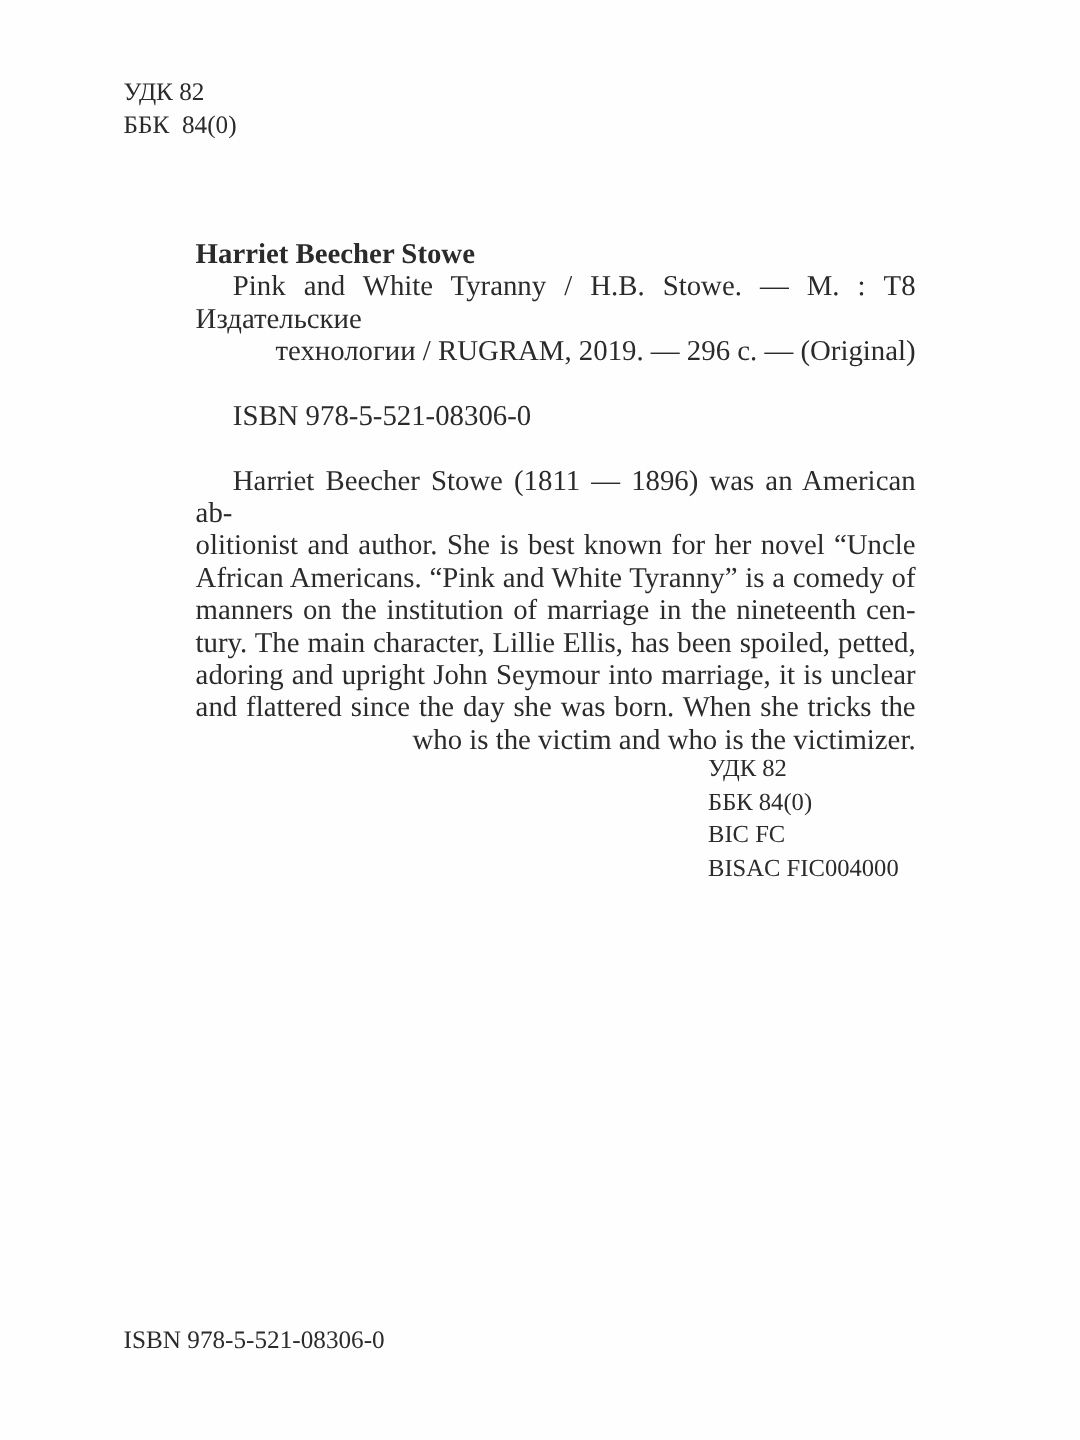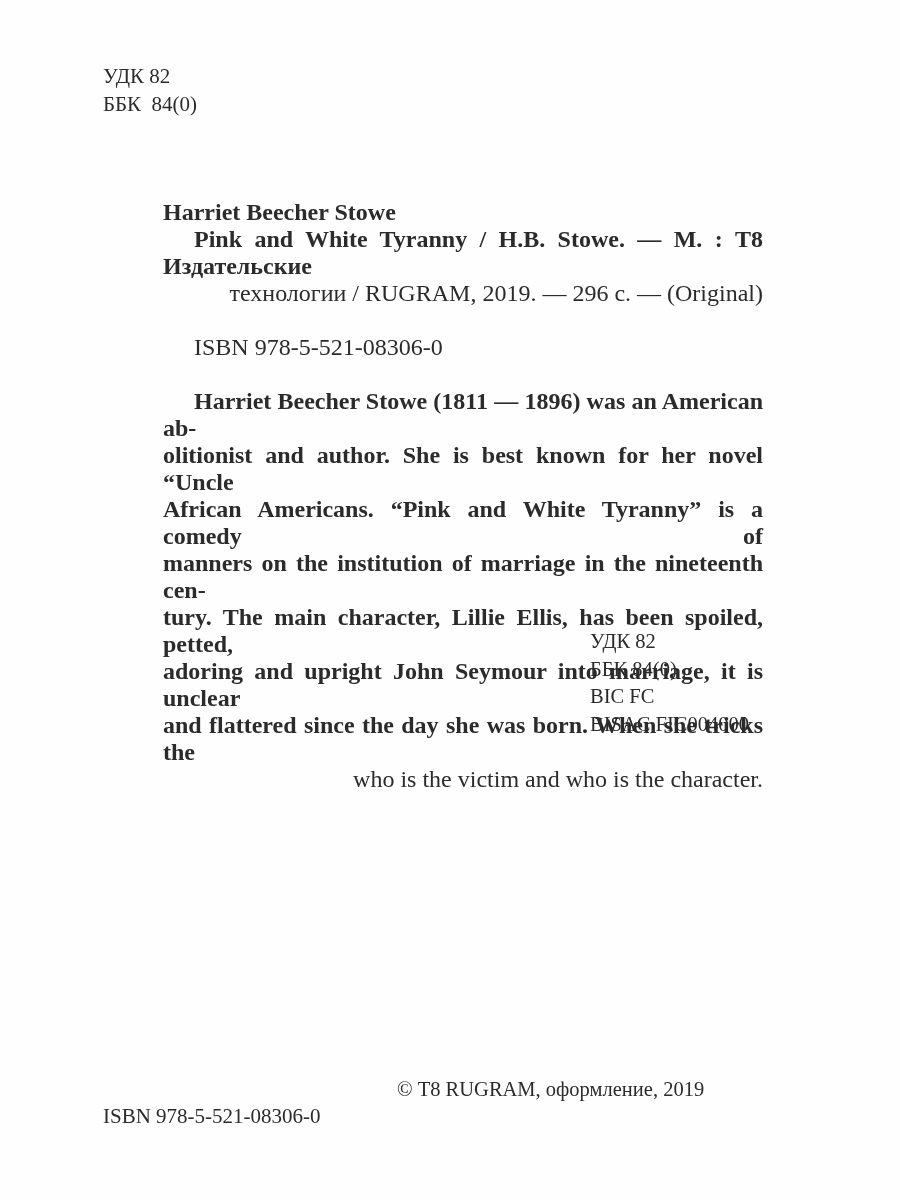--- a/index.html
+++ b/index.html
@@ -33,21 +33,20 @@
     left: 163px;
     top: 199px;
     width: 600px;
     font-size: 24px;
     line-height: 27px;
   }
   .author-line { font-weight: bold; }
   .just {
     text-align: justify;
     text-align-last: justify;
-    font-weight: bold;
   }
   .left { text-align: right; }
   .first-indent { text-indent: 31px; }
   .isbn-line {
     margin-top: 27px;
     text-indent: 31px;
   }
   .about-block { margin-top: 27px; }
 
   
@@ -93,29 +92,28 @@
     <div class="isbn-line">ISBN 978-5-521-08306-0</div>
 
     <div class="about-block">
       <div class="just first-indent">Harriet Beecher Stowe (1811 — 1896) was an American ab-</div>
       <div class="just">olitionist and author. She is best known for her novel “Uncle</div>
       <div class="just">African Americans. “Pink and White Tyranny” is a comedy of</div>
       <div class="just">manners on the institution of marriage in the nineteenth cen-</div>
       <div class="just">tury. The main character, Lillie Ellis, has been spoiled, petted,</div>
       <div class="just">adoring and upright John Seymour into marriage, it is unclear</div>
       <div class="just">and flattered since the day she was born. When she tricks the</div>
-      <div class="left">who is the victim and who is the character.</div>
+      <div class="left">who is the victim and who is the victimizer.</div>
     </div>
   </div>
 
   <div class="codes-right">
     <div>УДК 82</div>
     <div>ББК 84(0)</div>
     <div>BIC FC</div>
     <div>BISAC FIC004000</div>
   </div>
 
   <div class="footer-isbn">ISBN 978-5-521-08306-0</div>
   <div class="footer-copy">
-    <div>© Т8 RUGRAM, оформление, 2019</div>
   </div>
 
 </div>
 
 </body></html>

